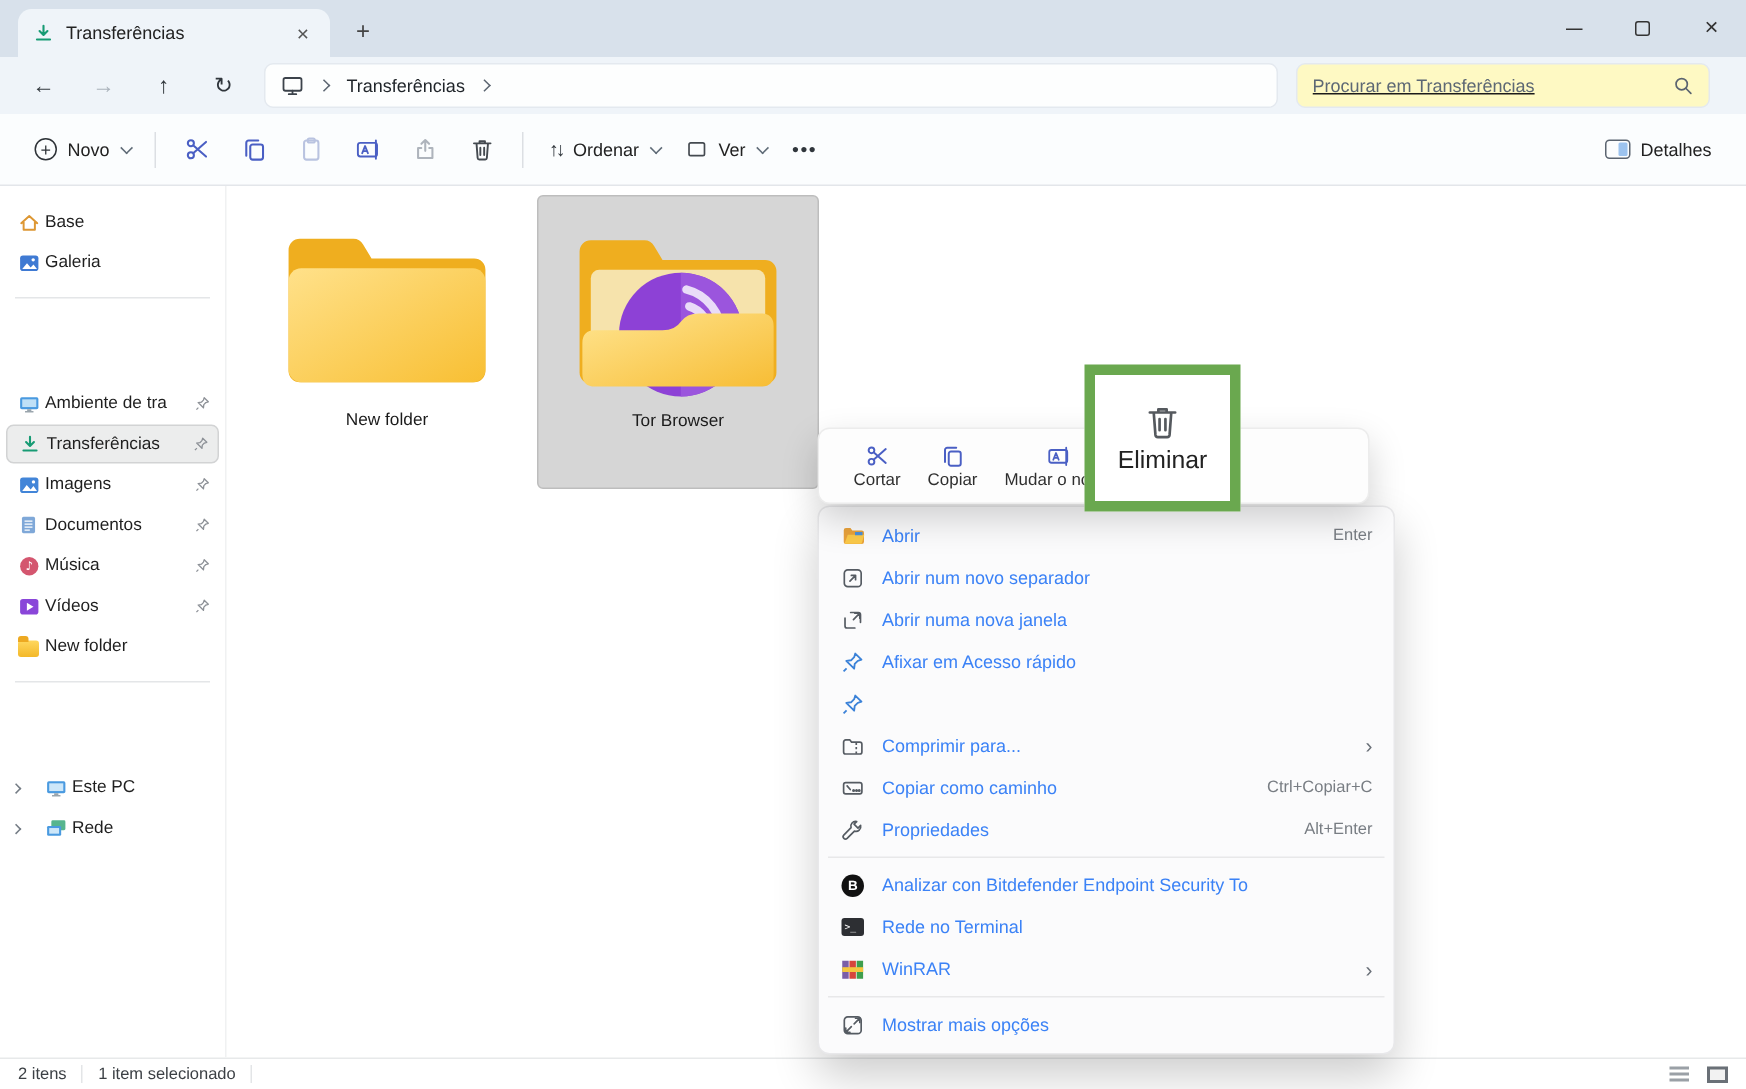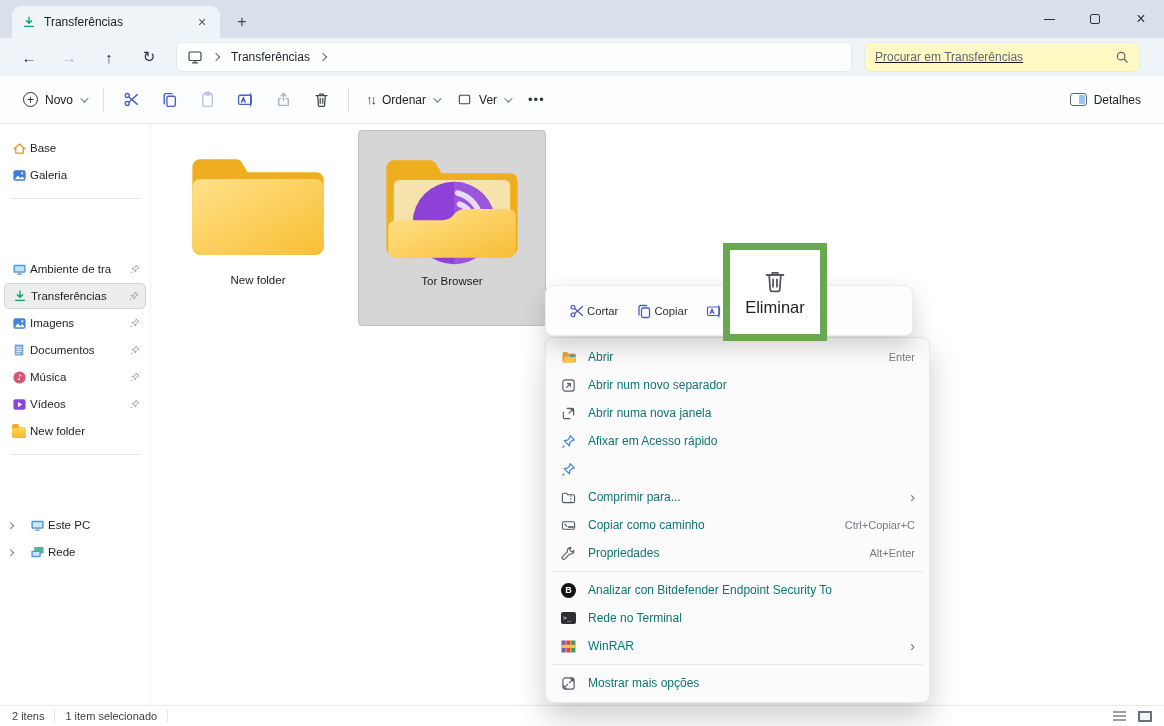--- a/index.html
+++ b/index.html
@@ -59,28 +59,28 @@
   .tile .big-icon { margin-top:16px; }
   .tile .tile-label { margin-top:6px; font-size:11.5px; color:#1b1b1b; }
   .tile.selected { background:#d6d6d6; border:1px solid #bdbdbd; }
 
   
   .folder-sm { width:14px; height:11px; background:linear-gradient(#ffd75e,#f3b829); border-radius:2px; position:relative; margin-top:2px; }
   .folder-sm::before { content:""; position:absolute; top:-3px; left:0; width:7px; height:4px; background:#eda921; border-radius:2px 2px 0 0; }
 
   
   .ctx-commandbar { position:absolute; left:545px; top:285px; width:368px; height:51px; background:#fdfdfd; border:1px solid #ececec; border-radius:8px; box-shadow:0 10px 24px rgba(0,0,0,.18); display:flex; align-items:center; padding:0 4px 0 14px; z-index:20; }
-  .cmd-item { display:flex; align-items:center; justify-content:center; gap:2px; padding:3px 9px; border-radius:5px; color:#333; }
+  .cmd-item { display:flex; flex-direction:column; align-items:center; justify-content:center; gap:2px; padding:3px 9px; border-radius:5px; color:#333; }
   .cmd-item .cmd-lbl { font-size:11.3px; color:#2f2f2f; white-space:nowrap; }
 
   
   .ctx-menu { position:absolute; left:545px; top:337px; width:385px; background:#fbfbfc; border:1px solid #e8e8ea; border-radius:8px; box-shadow:0 14px 30px rgba(0,0,0,.20); padding:5px 4px; z-index:15; }
   .menu-row { height:28px; display:flex; align-items:center; padding:0 10px 0 10px; border-radius:5px; }
   .menu-ico { width:17px; display:flex; justify-content:center; flex:none; }
-  .menu-lbl { margin-left:11px; font-size:12px; color:#0f766e; white-space:nowrap; overflow:hidden; flex:1; }
+  .menu-lbl { margin-left:11px; font-size:12px; color:#3b82f6; white-space:nowrap; overflow:hidden; flex:1; }
   .menu-sc { font-size:11px; color:#787d83; white-space:nowrap; }
   .menu-sub { color:#6a7078; font-size:14px; margin-left:10px; line-height:1; }
   .menu-div { height:1px; background:#e8e8e9; margin:4px 2px; }
 
   
   .anno-box { position:absolute; left:723px; top:243px; width:104px; height:98px; background:#fff; border:7px solid #6aa84f; z-index:40; display:flex; flex-direction:column; align-items:center; justify-content:center; gap:4px; }
   .anno-box .anno-lbl { font-size:16.5px; color:#222; }
 
   
   .statusbar { position:absolute; left:0; right:0; bottom:0; height:21px; background:#fff; border-top:1px solid #e7e9ea; display:flex; align-items:center; padding:0 12px; font-size:11px; color:#3c4045; }

